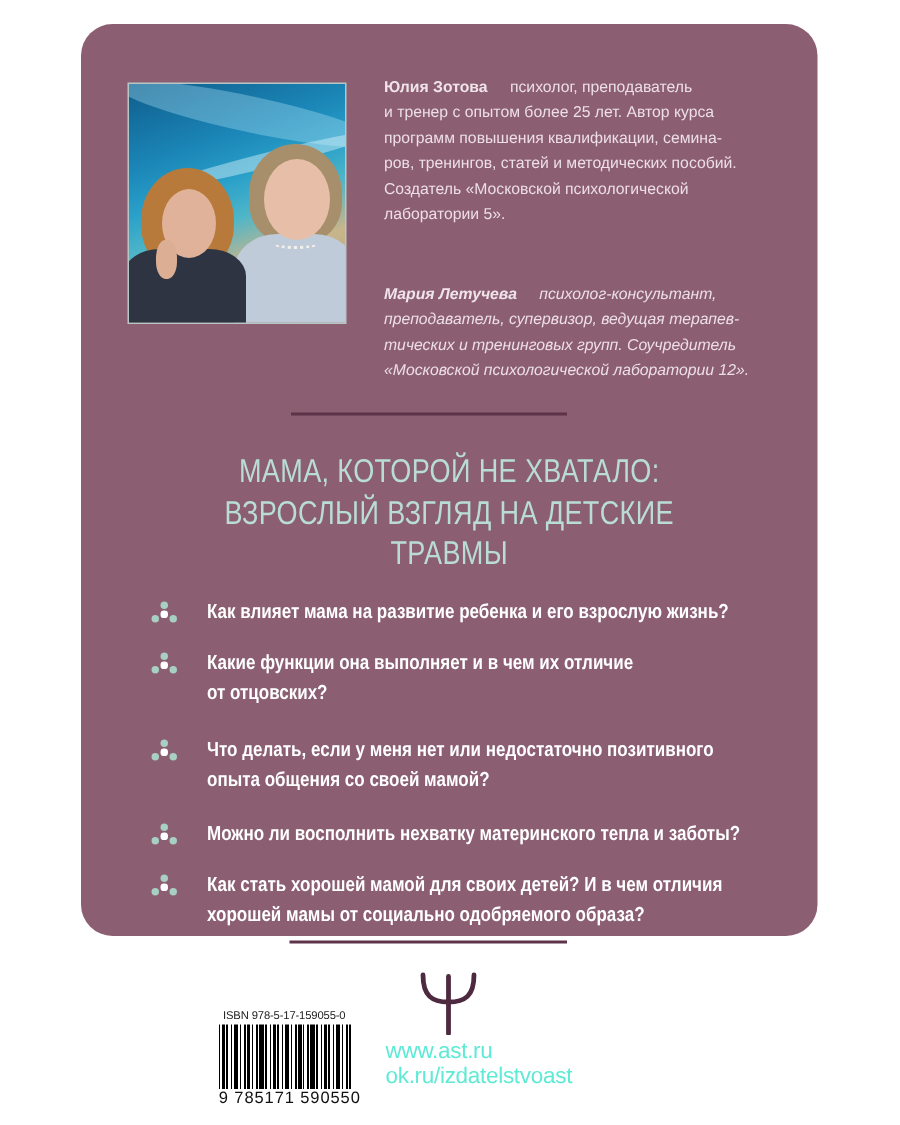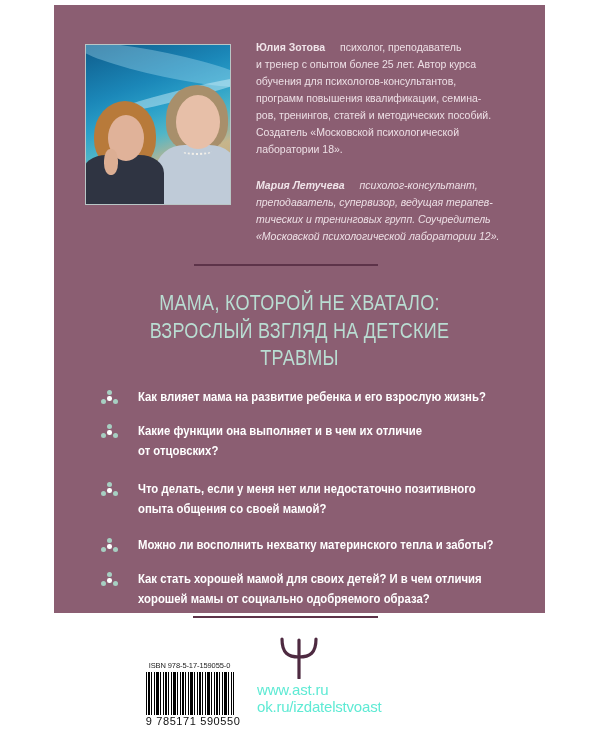--- a/index.html
+++ b/index.html
@@ -1,21 +1,22 @@
 <!DOCTYPE html>
 <html><head>
 <meta charset="utf-8">
 <style>
   * { margin: 0; padding: 0; box-sizing: border-box; }
   html, body { width: 600px; height: 750px; background: #ffffff; overflow: hidden; }
   body { position: relative; font-family: "Liberation Sans", sans-serif; }
 
   .cover {
-    position: absolute; left: 54px; top: 5px; width: 491px; height: 608px;
+    position: absolute; left: 54px; top: 16px; width: 491px; height: 608px;
     background: #8b5e72;
+    border-radius: 21px;
   }
 
   
   .photo {
     position: absolute; left: 31px; top: 39px; width: 146px; height: 161px;
     border: 1px solid #b9c6c6;
     overflow: hidden;
     background: linear-gradient(160deg, #0f5d8c 0%, #1b87b8 28%, #2aa0c9 42%, #4fb6c8 55%, #c7b58b 70%, #b89e76 100%);
   }
   .photo .wave1 { position:absolute; left:-10px; top:8px; width:180px; height:24px; border-radius:50%;
@@ -136,25 +137,24 @@
     <div class="p2-necklace"></div>
     <div class="p1-hair"></div>
     <div class="p1-body"></div>
     <div class="p1-face"></div>
     <div class="p1-hand"></div>
   </div>
 
   <div class="bio bio-1">
     <span class="line"><span class="name">Юлия Зотова</span> <span>психолог, преподаватель</span></span>
     <span class="line">и тренер с опытом более 25 лет. Автор курса</span>
-    <span class="line">обучения для психологов-консультантов,</span>
     <span class="line">программ повышения квалификации, семина-</span>
     <span class="line">ров, тренингов, статей и методических пособий.</span>
     <span class="line">Создатель «Московской психологической</span>
-    <span class="line">лаборатории 18».</span>
+    <span class="line">лаборатории 5».</span>
   </div>
 
   <div class="bio bio-2">
     <span class="line"><span class="name">Мария Летучева</span> <span>психолог-консультант,</span></span>
     <span class="line">преподаватель, супервизор, ведущая терапев-</span>
     <span class="line">тических и тренинговых групп. Соучредитель</span>
     <span class="line">«Московской психологической лаборатории 12».</span>
   </div>
 
   <div class="divider divider-top"></div>

